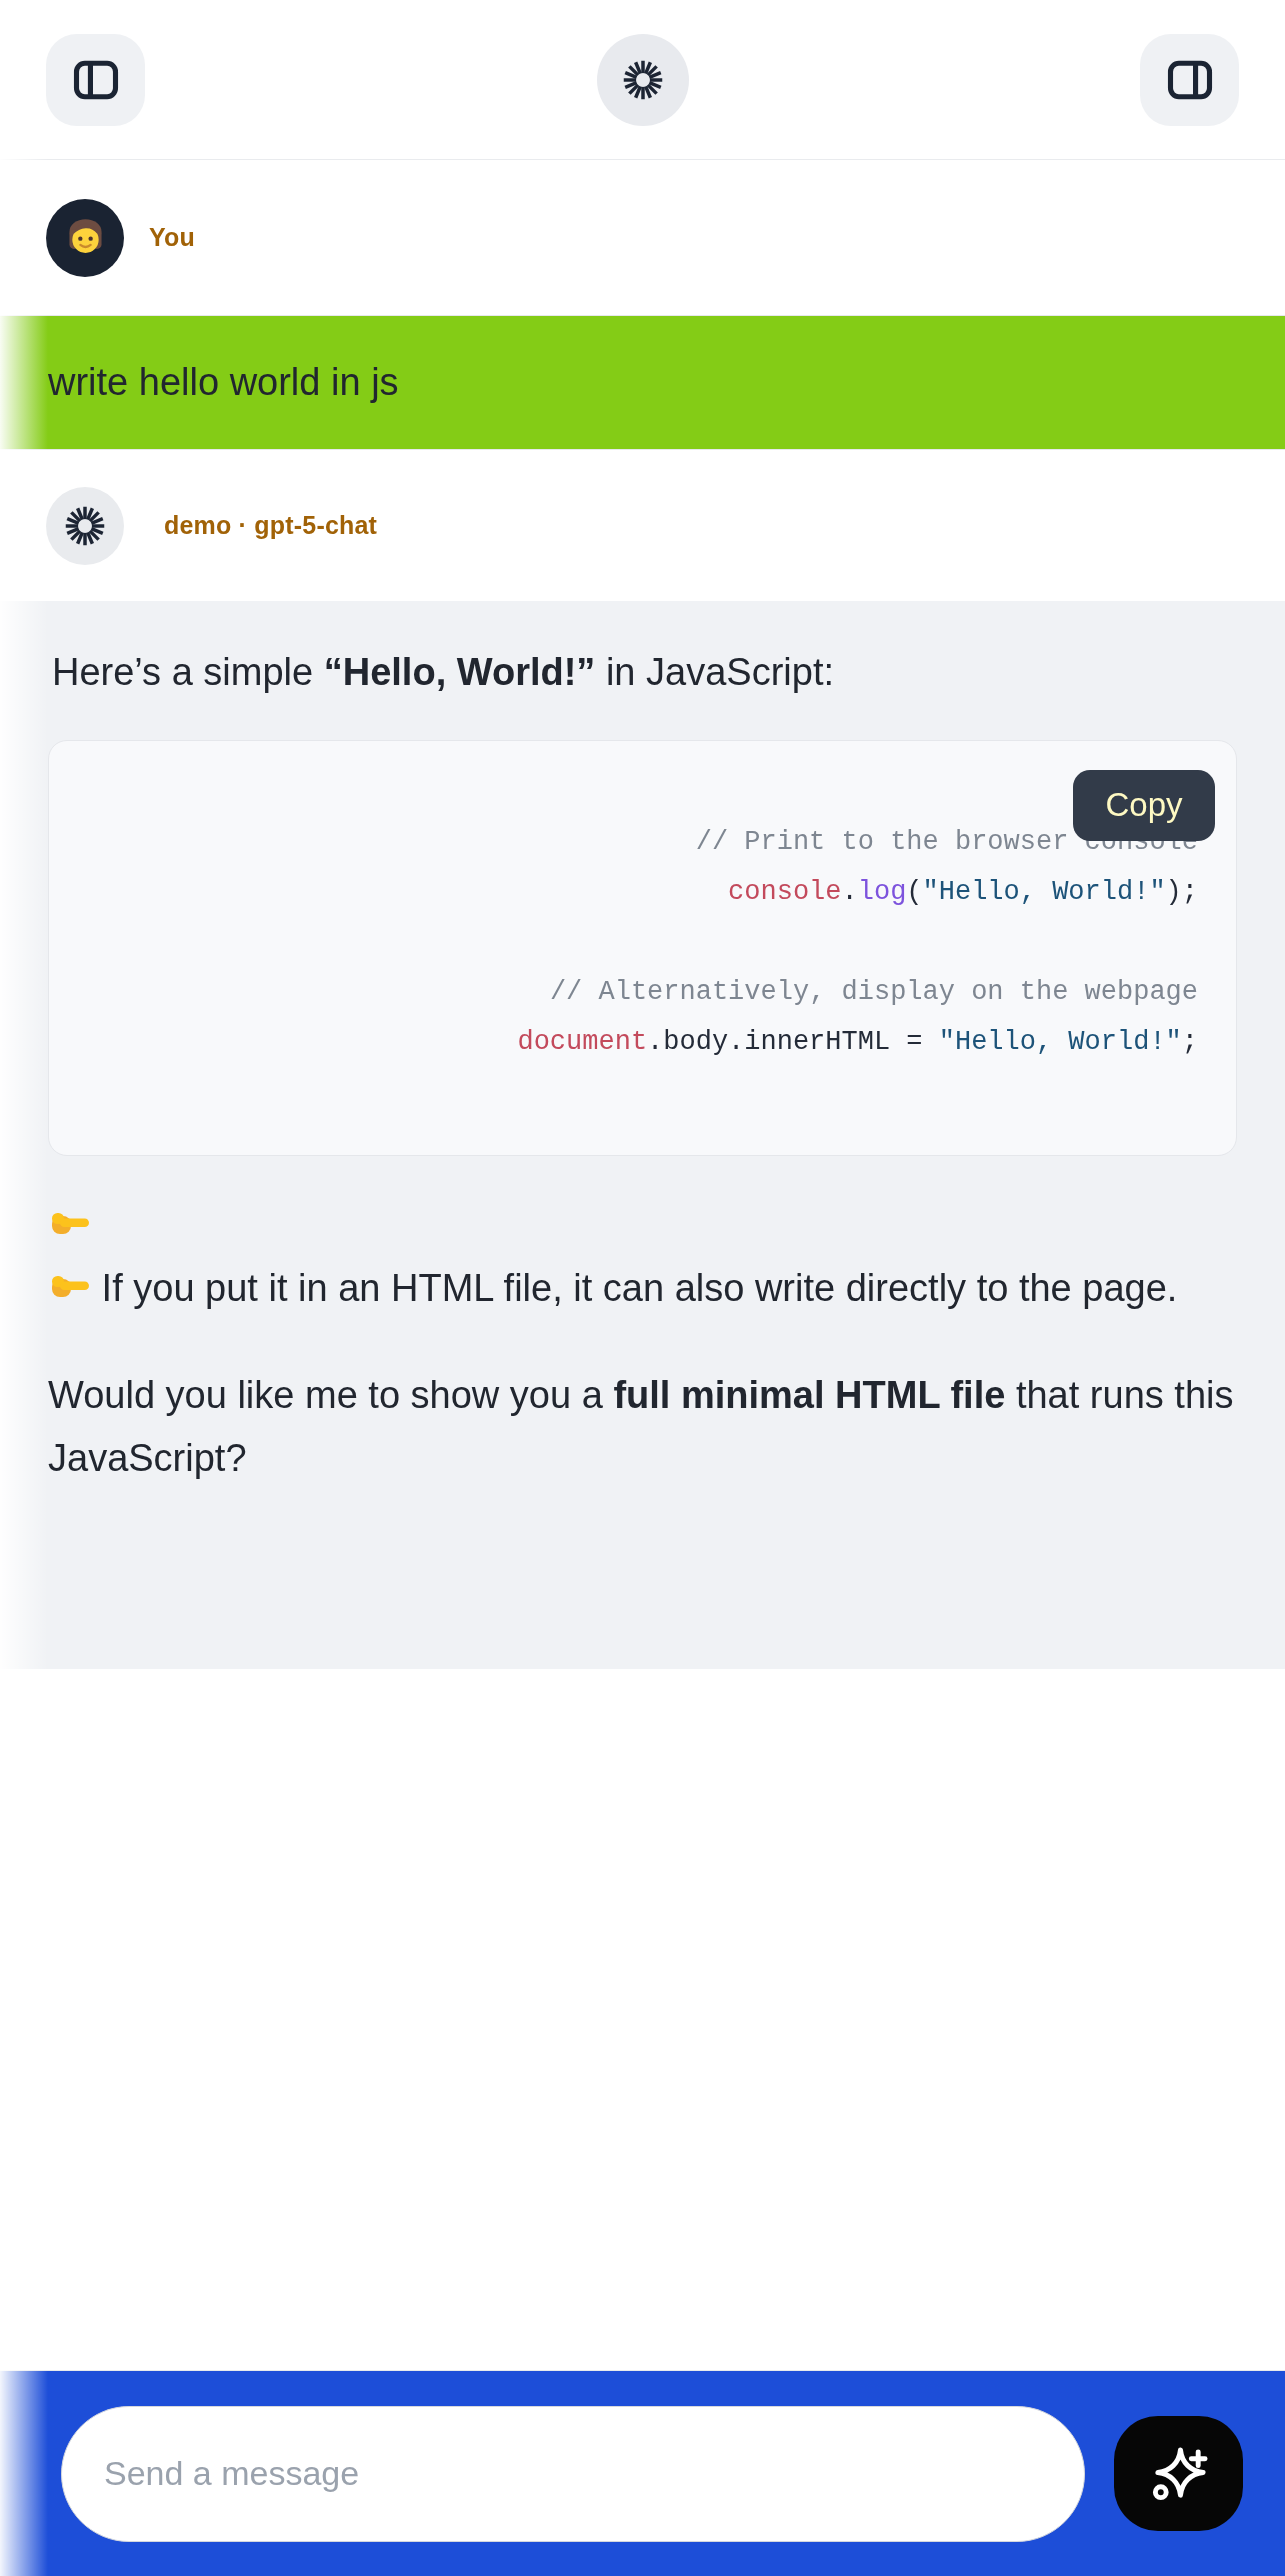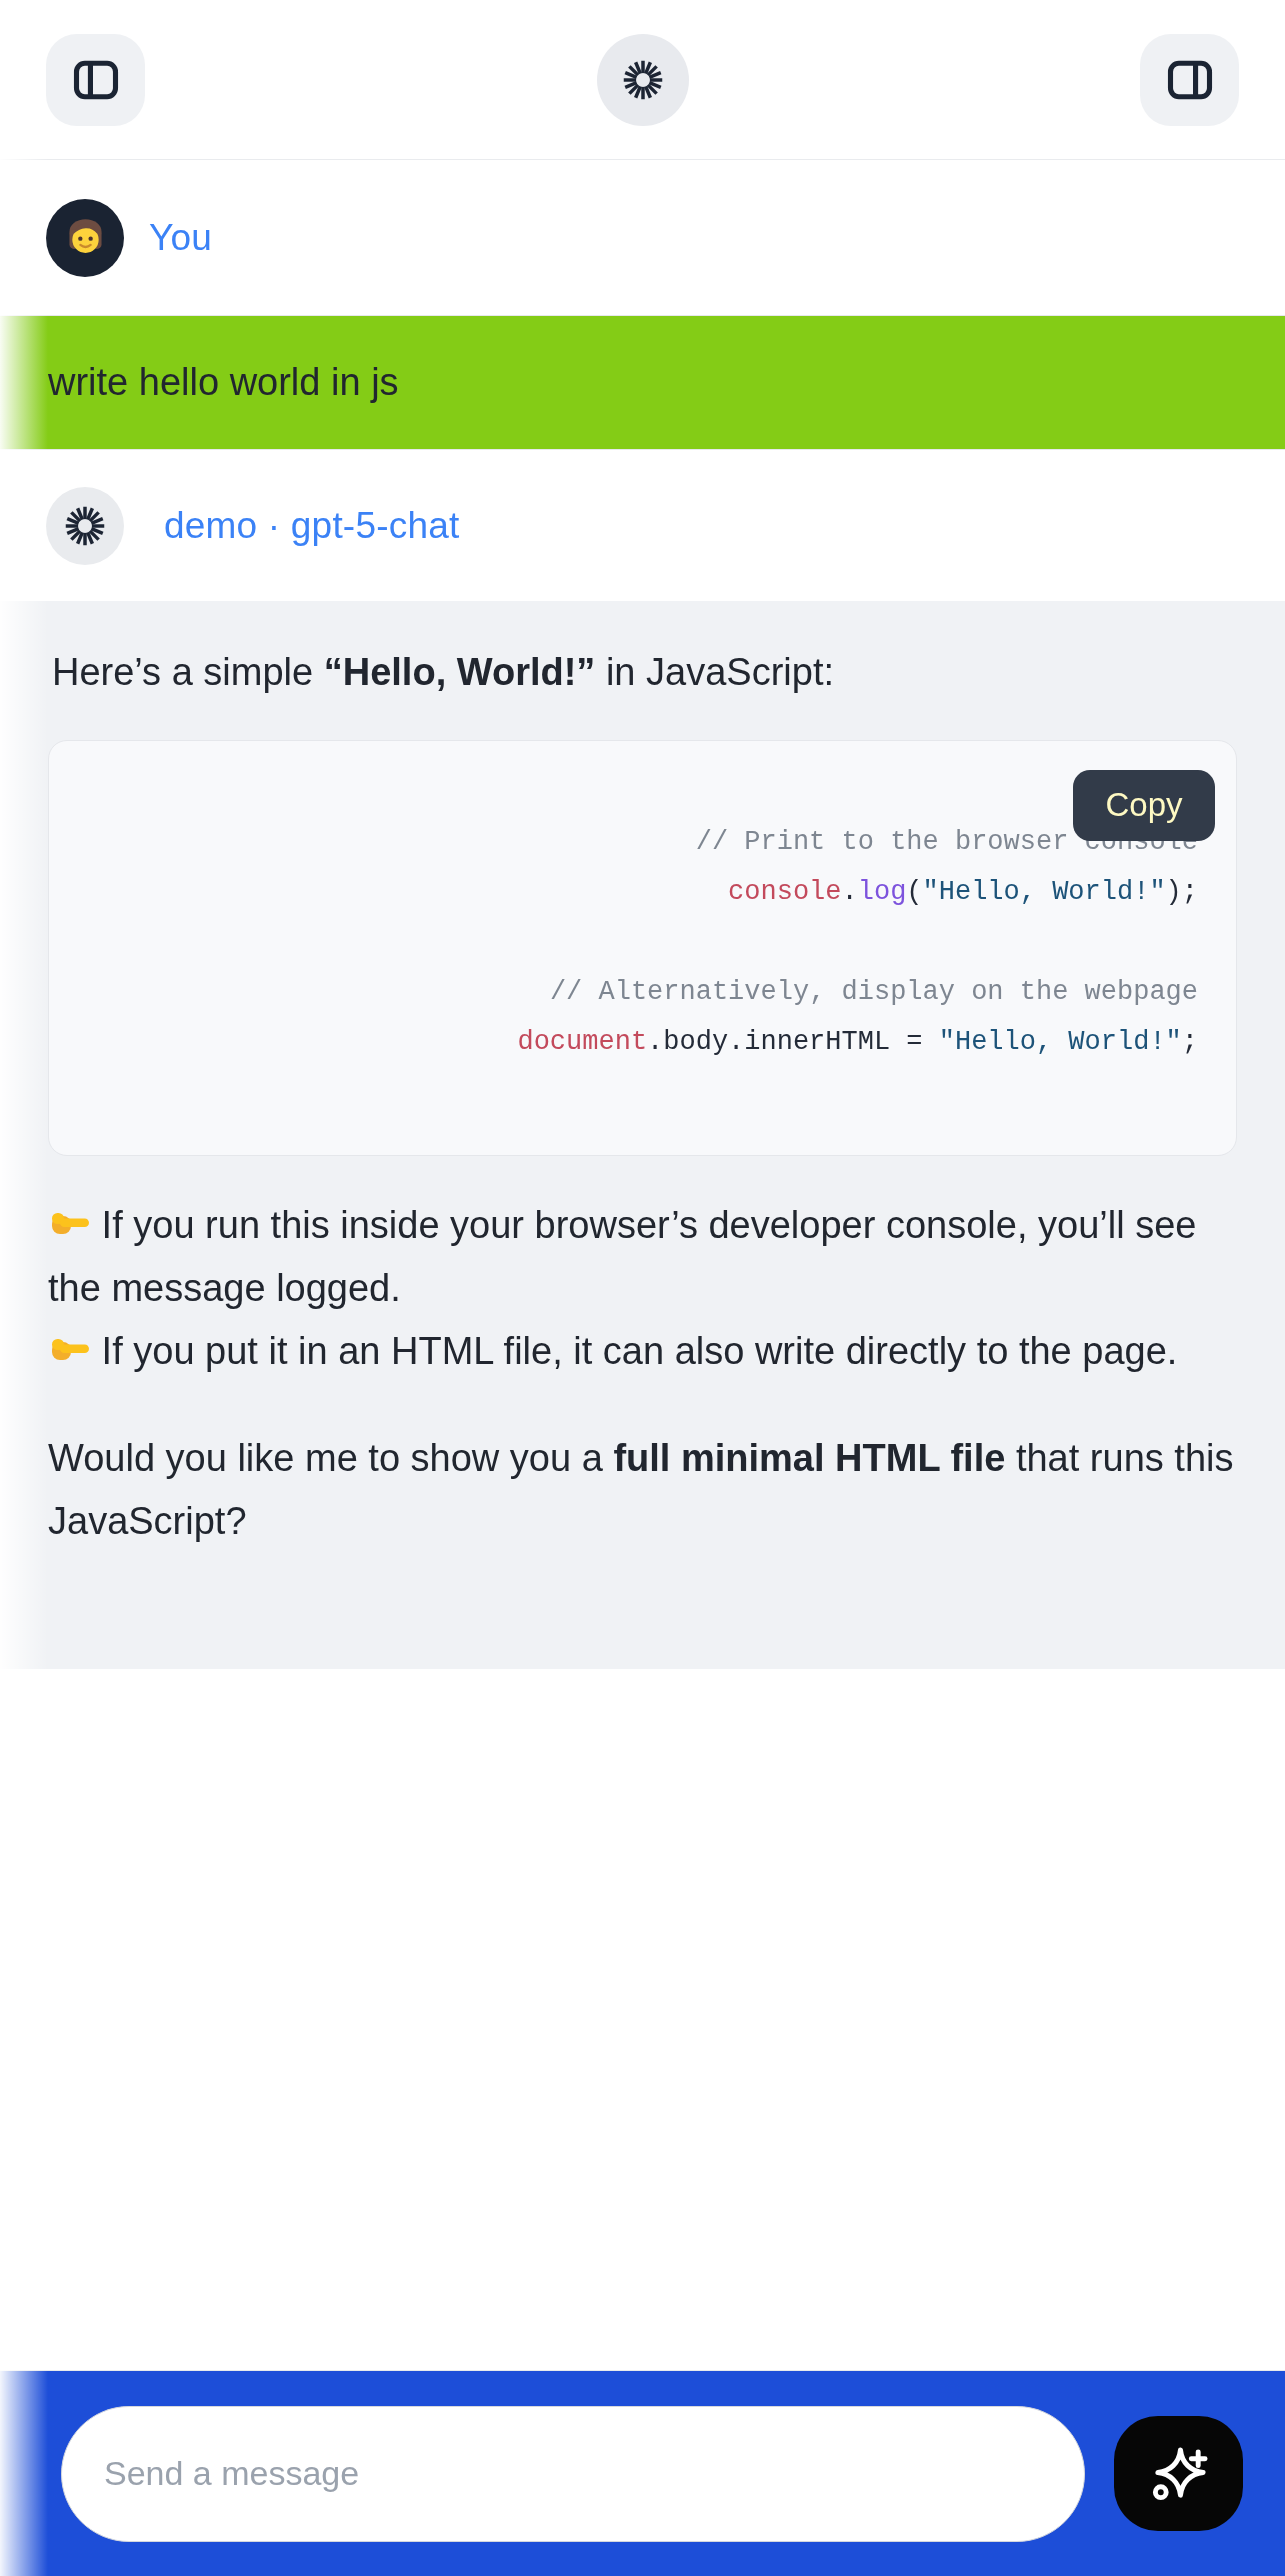--- a/index.html
+++ b/index.html
@@ -40,21 +40,21 @@
   svg.starburst line { stroke:#1c2433; stroke-width:3.8px; }
 
   
   .msg-row { display:flex; align-items:center; gap:25px; padding:0 46px; flex:none; background:#fff; }
   .row-user { height:155px; }
   .row-assistant { height:151px;gap:40px; }
   .avatar { width:78px; height:78px; border-radius:50%; flex:none;
             display:flex; align-items:center; justify-content:center; overflow:hidden; }
   .user-avatar { background:#1a2332; }
   .assistant-avatar { background:#e9ebee; }
-  .sender { font-size:37px; font-weight:400; color:#3b82f6; letter-spacing:0.2px; }
+  .sender { font-size:25px; font-weight:700; color:#a16207; letter-spacing:0.2px; }
 
   
   .band { flex:none; color:#21262f; }
   .band-user {
     height:133px; background:#84cc16;
     border-top:1.9px solid #e6e8ec; border-bottom:1.9px solid #e6e8ec;
     display:flex; align-items:center;
     padding:0 48px; font-size:38px;
   }
   .band-assistant {
@@ -204,21 +204,21 @@
   <div class="code-card">
     <button class="copy-btn">Copy</button>
     <pre class="code"><div class="code-line"><span class="tok-comment">// Print to the browser console</span></div><div class="code-line"><span class="tok-red">console</span><span class="tok-plain">.</span><span class="tok-purple">log</span><span class="tok-plain">(</span><span class="tok-string">"Hello, World!"</span><span class="tok-plain">);</span></div><div class="code-line">&nbsp;</div><div class="code-line"><span class="tok-comment">// Alternatively, display on the webpage</span></div><div class="code-line"><span class="tok-red">document</span><span class="tok-plain">.body.innerHTML = </span><span class="tok-string">"Hello, World!"</span><span class="tok-plain">;</span></div></pre>
   </div>
 
   <p class="tips">
       <span class="tip-line"><span class="hand-icon" role="img" aria-label="👉"><svg viewBox="0 0 44 44">
             <rect x="4" y="15" width="19" height="18" rx="8" fill="#f3ae2b"></rect>
             <rect x="4" y="12" width="12" height="11" rx="5.5" fill="#fcc21c"></rect>
             <rect x="12" y="17.5" width="29" height="8.5" rx="4.25" fill="#fcc21c"></rect>
-          </svg></span><span>If you run this inside your browser’s developer console, you’ll see the message logged.</span></span>
+          </svg></span></span>
       <span class="tip-line"><span class="hand-icon" role="img" aria-label="👉"><svg viewBox="0 0 44 44">
             <rect x="4" y="15" width="19" height="18" rx="8" fill="#f3ae2b"></rect>
             <rect x="4" y="12" width="12" height="11" rx="5.5" fill="#fcc21c"></rect>
             <rect x="12" y="17.5" width="29" height="8.5" rx="4.25" fill="#fcc21c"></rect>
           </svg></span><span>If you put it in an HTML file, it can also write directly to the page.</span></span>
     </p>
 
   <p class="question"><span>Would you like me to show you a </span><span class="bold">full minimal HTML file</span><span> that runs this JavaScript?</span></p>
 </div>
 

